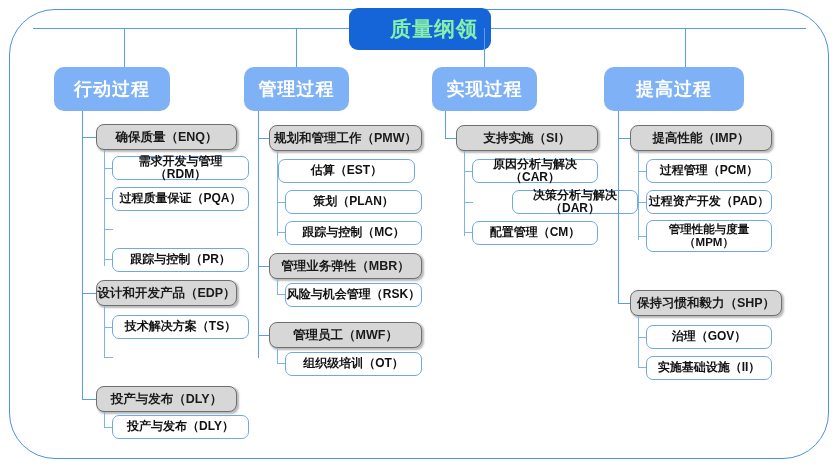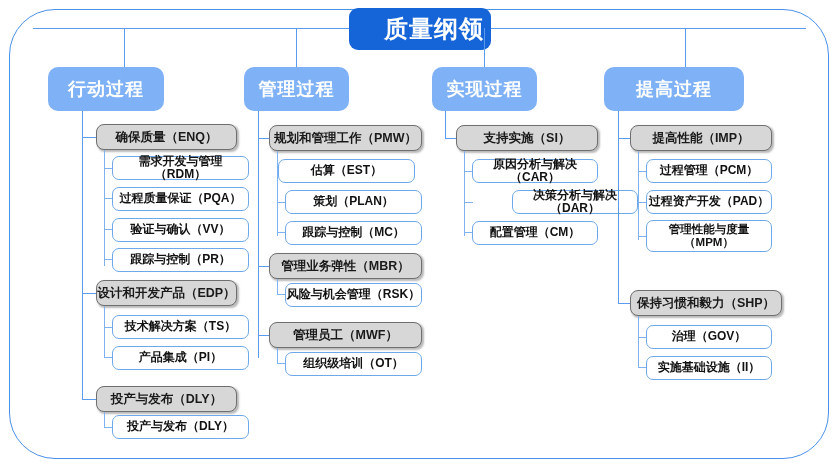--- a/index.html
+++ b/index.html
@@ -31,22 +31,22 @@
   }
   
   #root-title {
     position: absolute;
     left: 349px;
     top: 8px;
     width: 142px;
     height: 42px;
     background: #1565d8;
     border-radius: 9px;
-    color: #ffffff;
-    font-size: 24px;
+    color: #86efac;
+    font-size: 21px;
     font-weight: bold;
     letter-spacing: 1px;
     display: flex;
     align-items: center;
     justify-content: center;
     box-sizing: border-box;
     padding-left: 28px;
   }
   
   .hline {
@@ -126,43 +126,41 @@
   <div id="root-title">质量纲领</div>
 
   <div class="hline" style="left:33px; top:28px; width:316px;"></div>
   <div class="hline" style="left:491px; top:28px; width:315px;"></div>
 
   <div class="vline" style="left:124px; top:28px; height:39px;"></div>
   <div class="vline" style="left:296px; top:28px; height:39px;"></div>
   <div class="vline" style="left:484px; top:28px; height:39px;"></div>
   <div class="vline" style="left:685px; top:28px; height:39px;"></div>
 
-  <div class="col-head" style="left:48px; top:67px; width:116px;">行动过程</div>
+  <div class="col-head" style="left:54px; top:67px; width:116px;">行动过程</div>
 
   <div class="vline" style="left:82px; top:111px; height:288px;"></div>
 
   <div class="hline" style="left:82px; top:137px; width:15px;"></div>
   <div class="group-box" style="left:96px; top:124px; width:141px;">确保质量（ENQ）</div>
   <div class="vline thin" style="left:104px; top:150px; height:116px;"></div>
   <div class="hline thin" style="left:104px; top:168px; width:9px;"></div>
   <div class="hline thin" style="left:104px; top:198px; width:9px;"></div>
   <div class="hline thin" style="left:104px; top:229px; width:9px;"></div>
   <div class="hline thin" style="left:104px; top:259px; width:9px;"></div>
   <div class="leaf-box" style="left:112px; top:156px; width:137px;">需求开发与管理（RDM）</div>
   <div class="leaf-box" style="left:112px; top:187px; width:137px;">过程质量保证（PQA）</div>
-  <div class="leaf-box" style="left:112px; top:218px; width:137px;">验证与确认（VV）</div>
   <div class="leaf-box" style="left:112px; top:248px; width:137px;">跟踪与控制（PR）</div>
 
   <div class="hline" style="left:82px; top:293px; width:15px;"></div>
   <div class="group-box" style="left:96px; top:280px; width:141px;">设计和开发产品（EDP）</div>
   <div class="vline thin" style="left:104px; top:306px; height:52px;"></div>
   <div class="hline thin" style="left:104px; top:327px; width:9px;"></div>
   <div class="hline thin" style="left:104px; top:357px; width:9px;"></div>
   <div class="leaf-box" style="left:112px; top:315px; width:137px;">技术解决方案（TS）</div>
-  <div class="leaf-box" style="left:112px; top:346px; width:137px;">产品集成（PI）</div>
 
   <div class="hline" style="left:82px; top:399px; width:15px;"></div>
   <div class="group-box" style="left:96px; top:386px; width:141px;">投产与发布（DLY）</div>
   <div class="vline thin" style="left:104px; top:412px; height:16px;"></div>
   <div class="hline thin" style="left:104px; top:427px; width:9px;"></div>
   <div class="leaf-box" style="left:112px; top:415px; width:137px;">投产与发布（DLY）</div>
 
   <div class="col-head" style="left:244px; top:67px; width:105px;">管理过程</div>
   <div class="vline" style="left:258px; top:111px; height:247px;"></div>
 

